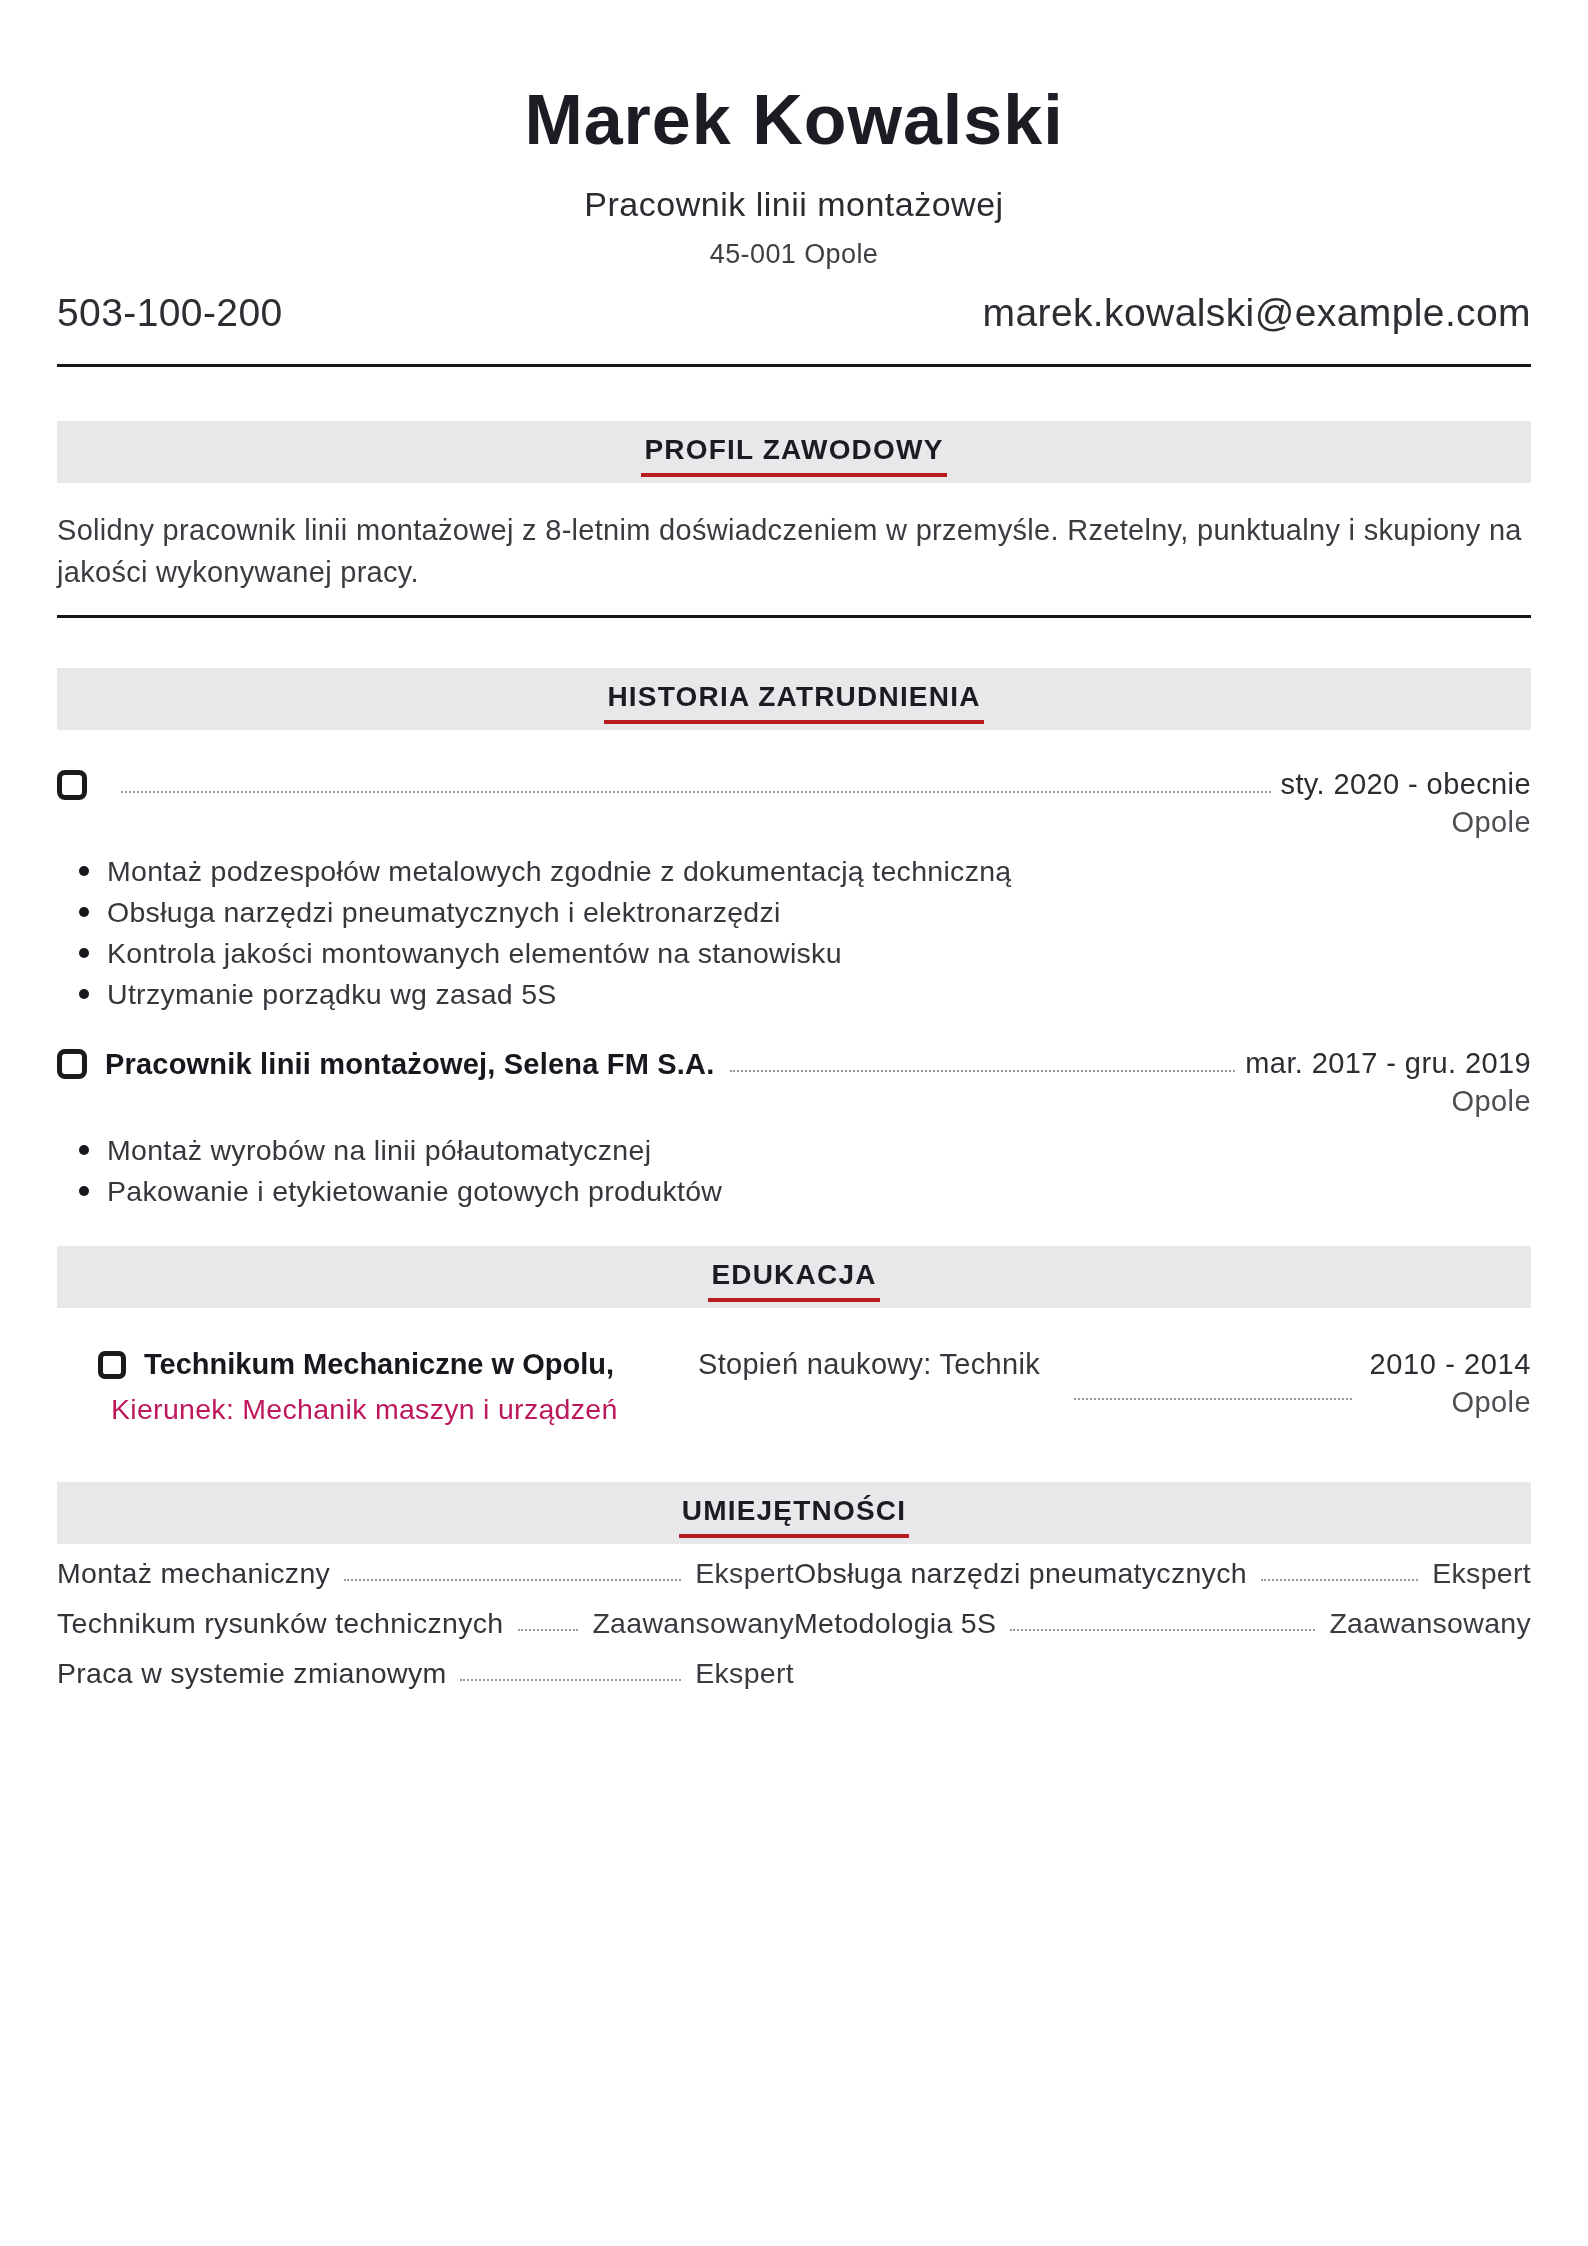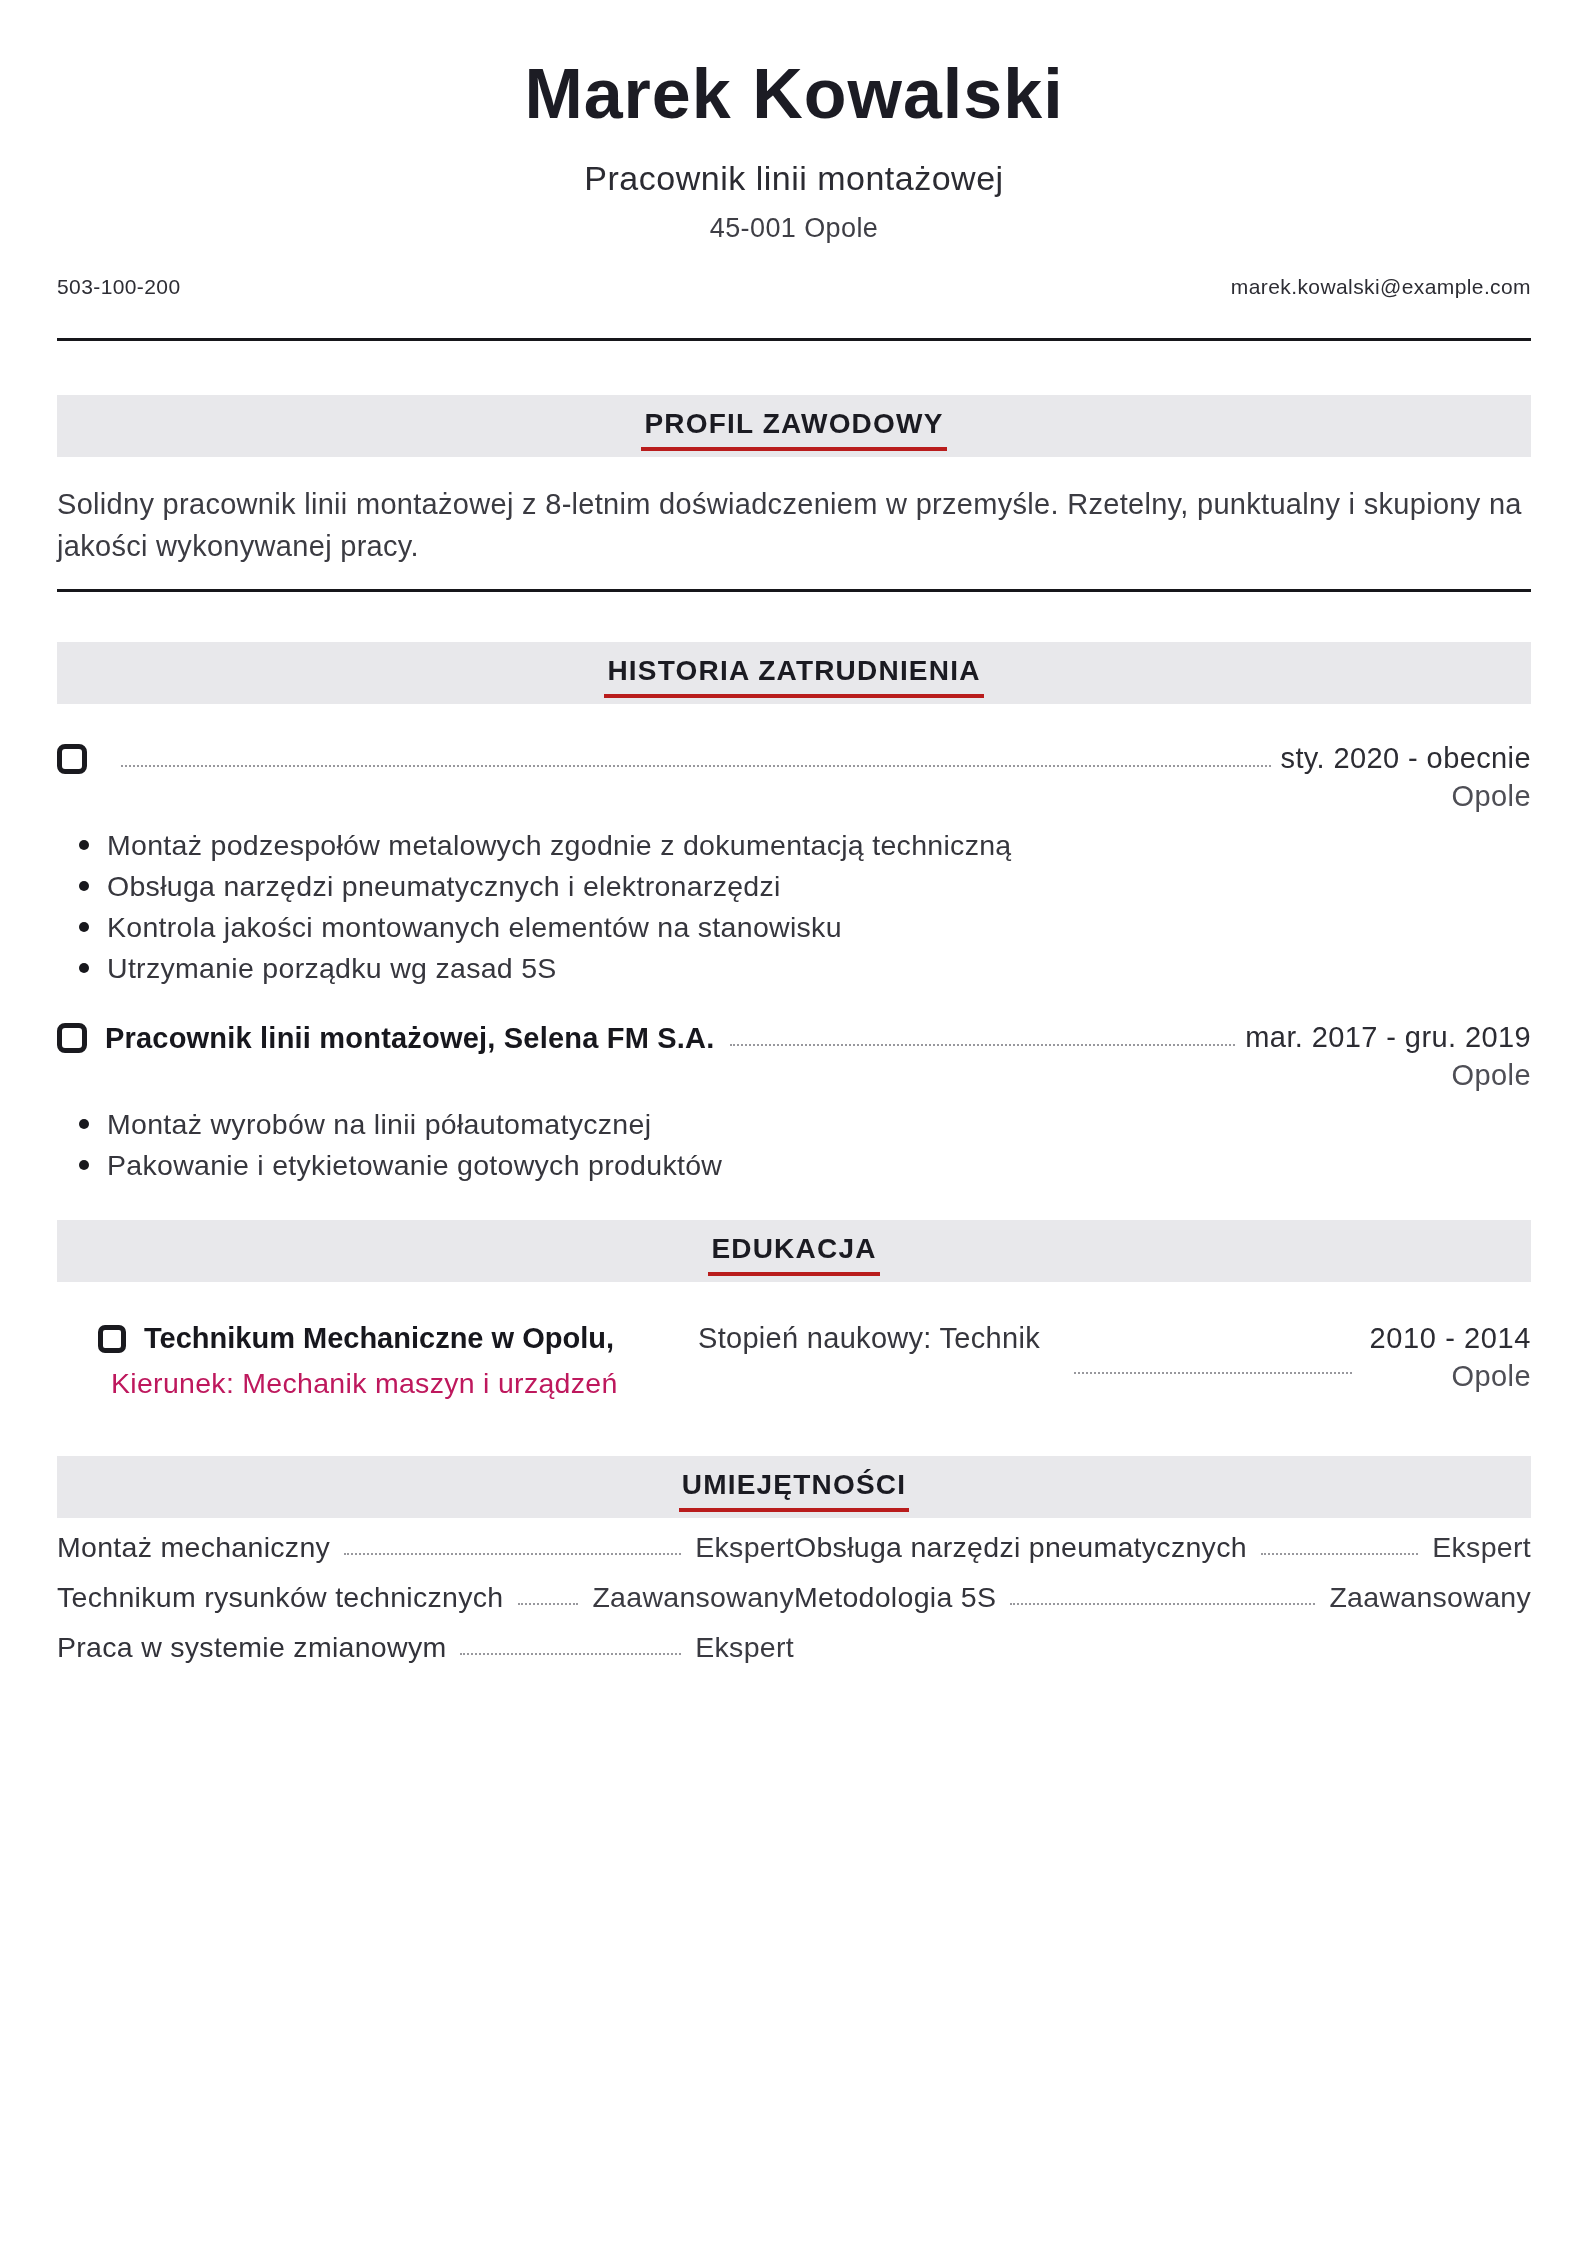--- a/index.html
+++ b/index.html
@@ -3,41 +3,41 @@
 <meta charset="utf-8">
 <style>
   html, body { margin: 0; padding: 0; background: #ffffff; }
   body {
     width: 1588px; height: 2246px;
     font-family: "Liberation Sans", sans-serif;
     color: #33333a;
     position: relative;
     overflow: hidden;
   }
-  .page { box-sizing: border-box; width: 1588px; height: 2246px; padding: 58px 57px 0 57px; }
+  .page { box-sizing: border-box; width: 1588px; height: 2246px; padding: 84px 57px 0 57px; }
 
   
   .name {
     margin: 0; text-align: center;
     font-size: 70px; line-height: 72px; font-weight: 800;
     color: #1c1c24; letter-spacing: 1px;
   }
   .subtitle {
     margin-top: 30px; text-align: center;
     font-size: 34px; line-height: 36px; font-weight: 400;
     color: #2b2b32; letter-spacing: .5px;
   }
   .address {
     margin-top: 18px; text-align: center;
     font-size: 27px; line-height: 28px; color: #3e3e45; letter-spacing: .4px;
   }
   .contact-row {
     margin-top: 30px;
     display: flex; justify-content: space-between; align-items: flex-start;
-    font-size: 21px; line-height: 30px; color: #2d2d34; letter-spacing: .4px;
+    font-size: 39px; line-height: 30px; color: #2d2d34; letter-spacing: .4px;
   }
   .divider { margin-top: 36px; border: 0; border-top: 3px solid #17171b; height: 0; }
   .divider2 { margin-top: 22px; border: 0; border-top: 3px solid #17171b; height: 0; }
 
   
   .section-bar {
     background: #e8e8eb;
     height: 62px;
     display: flex; align-items: center; justify-content: center;
   }

